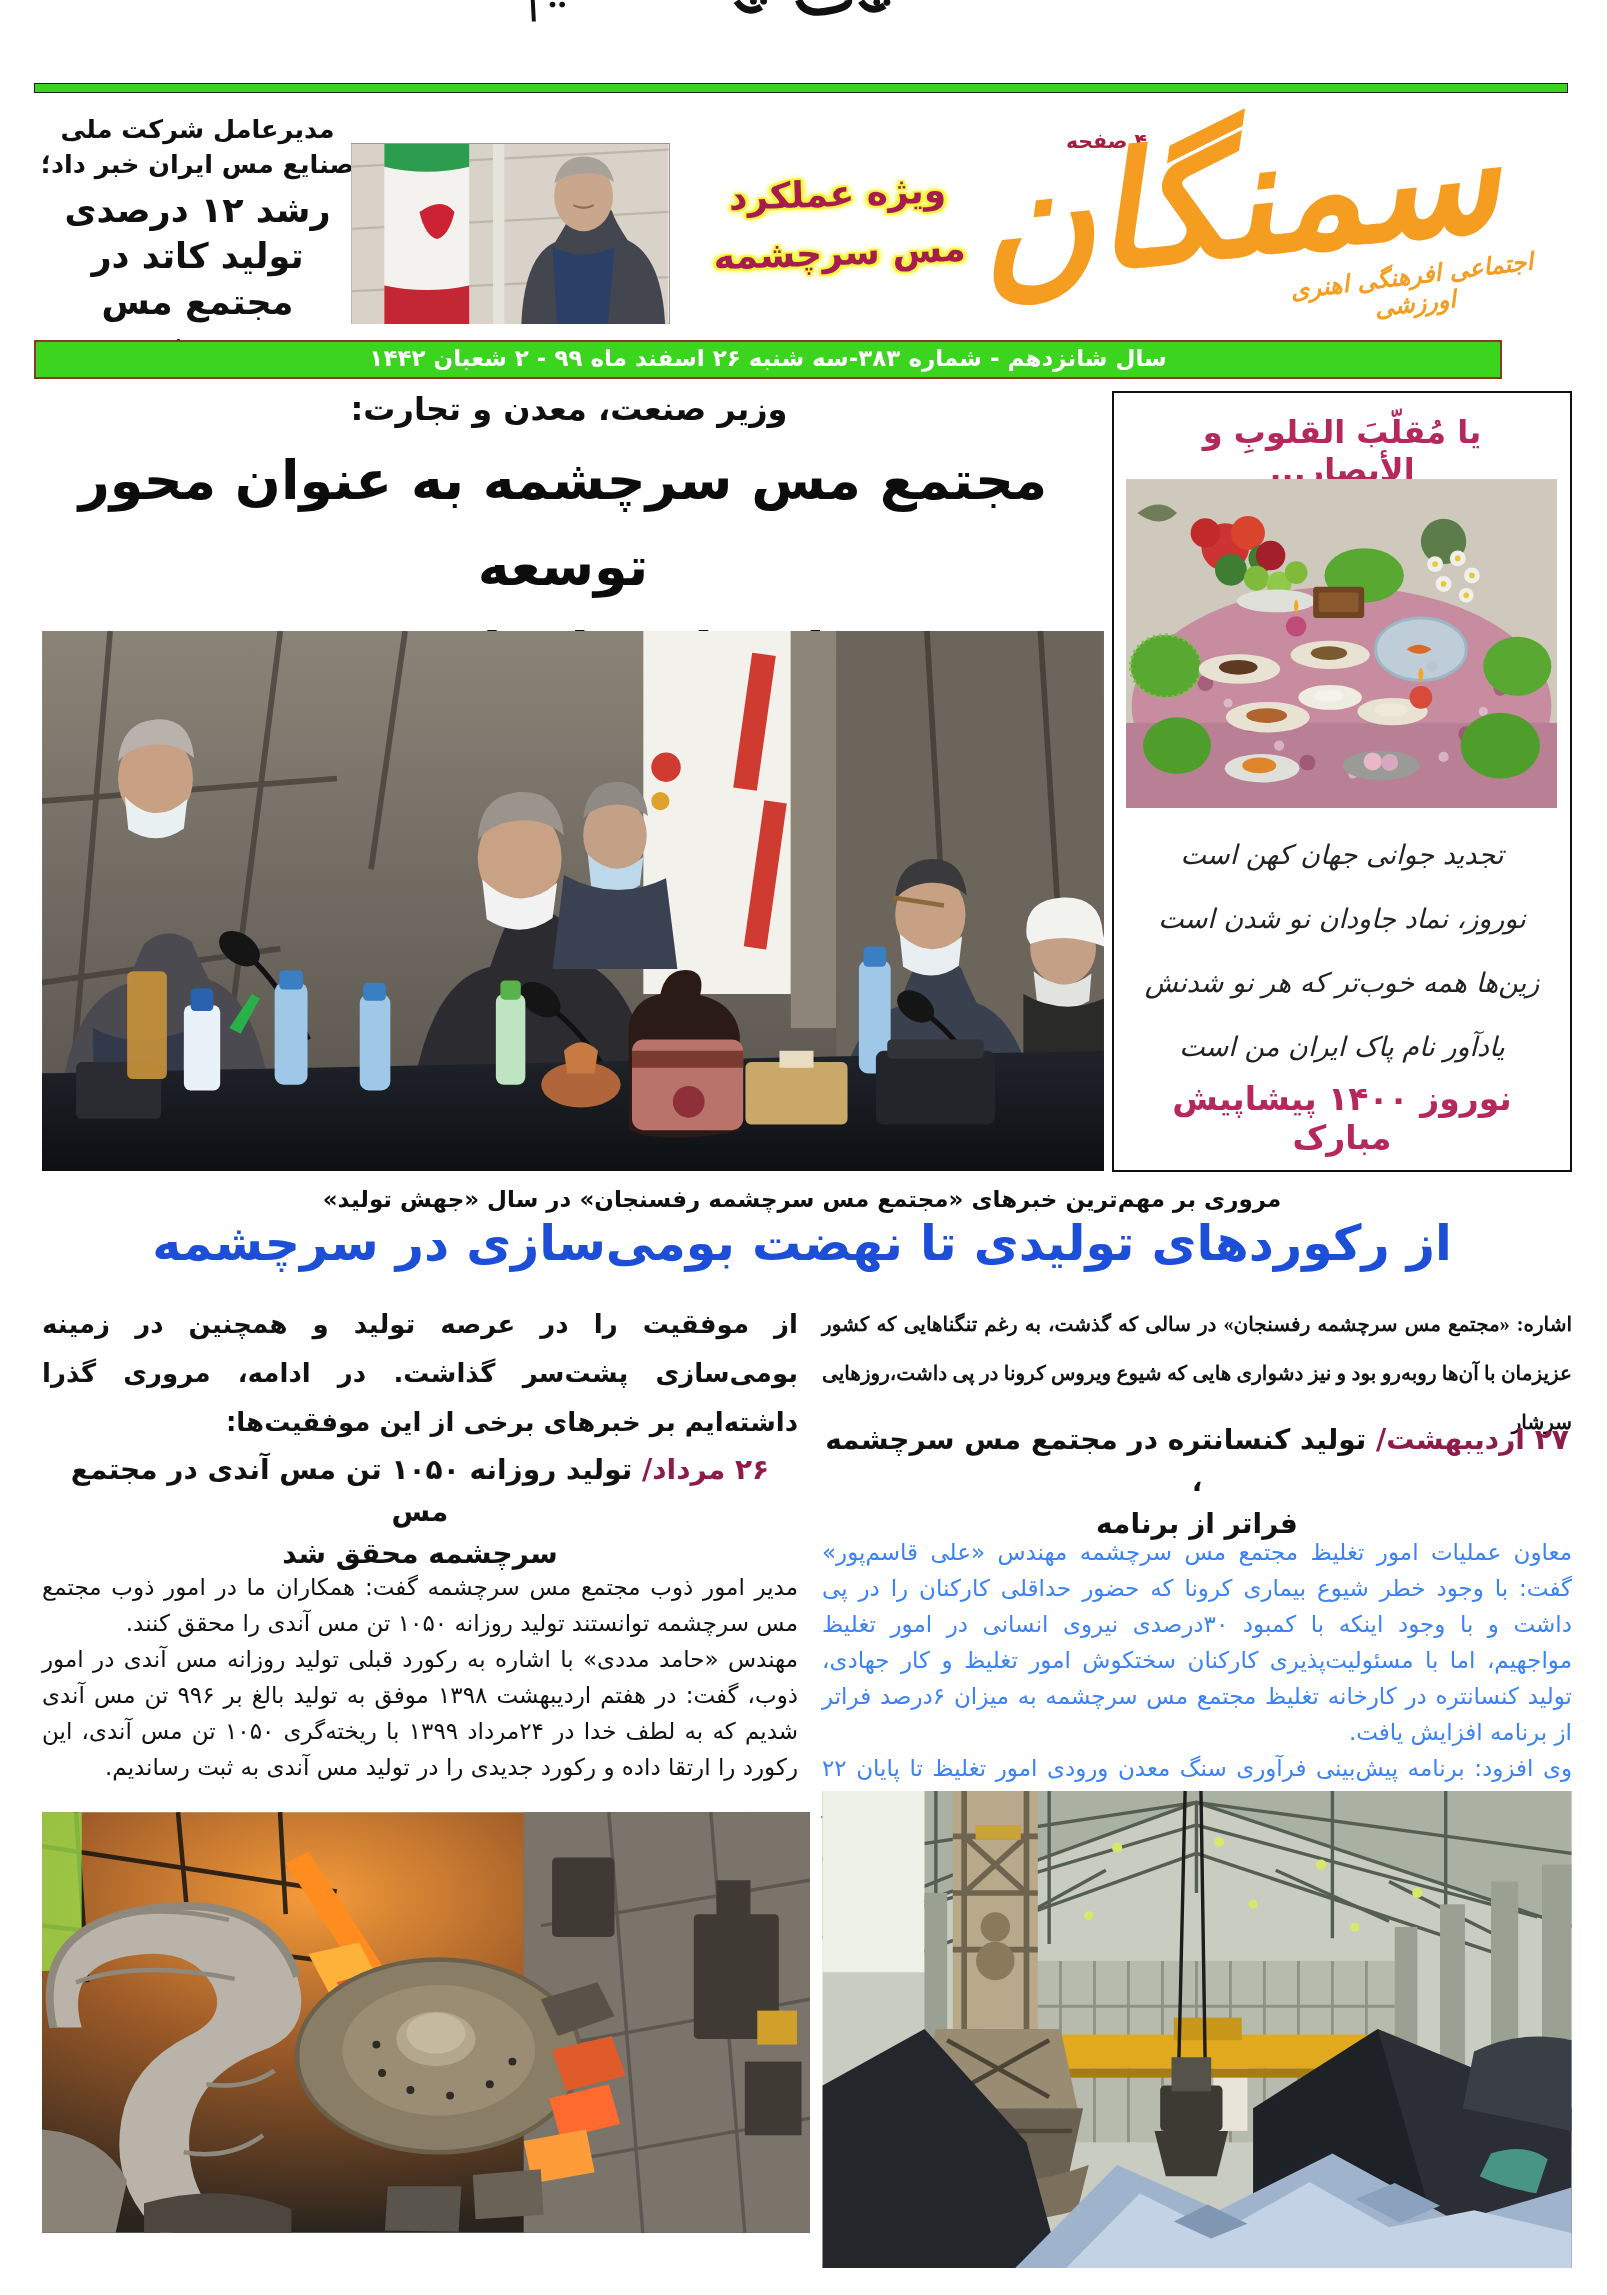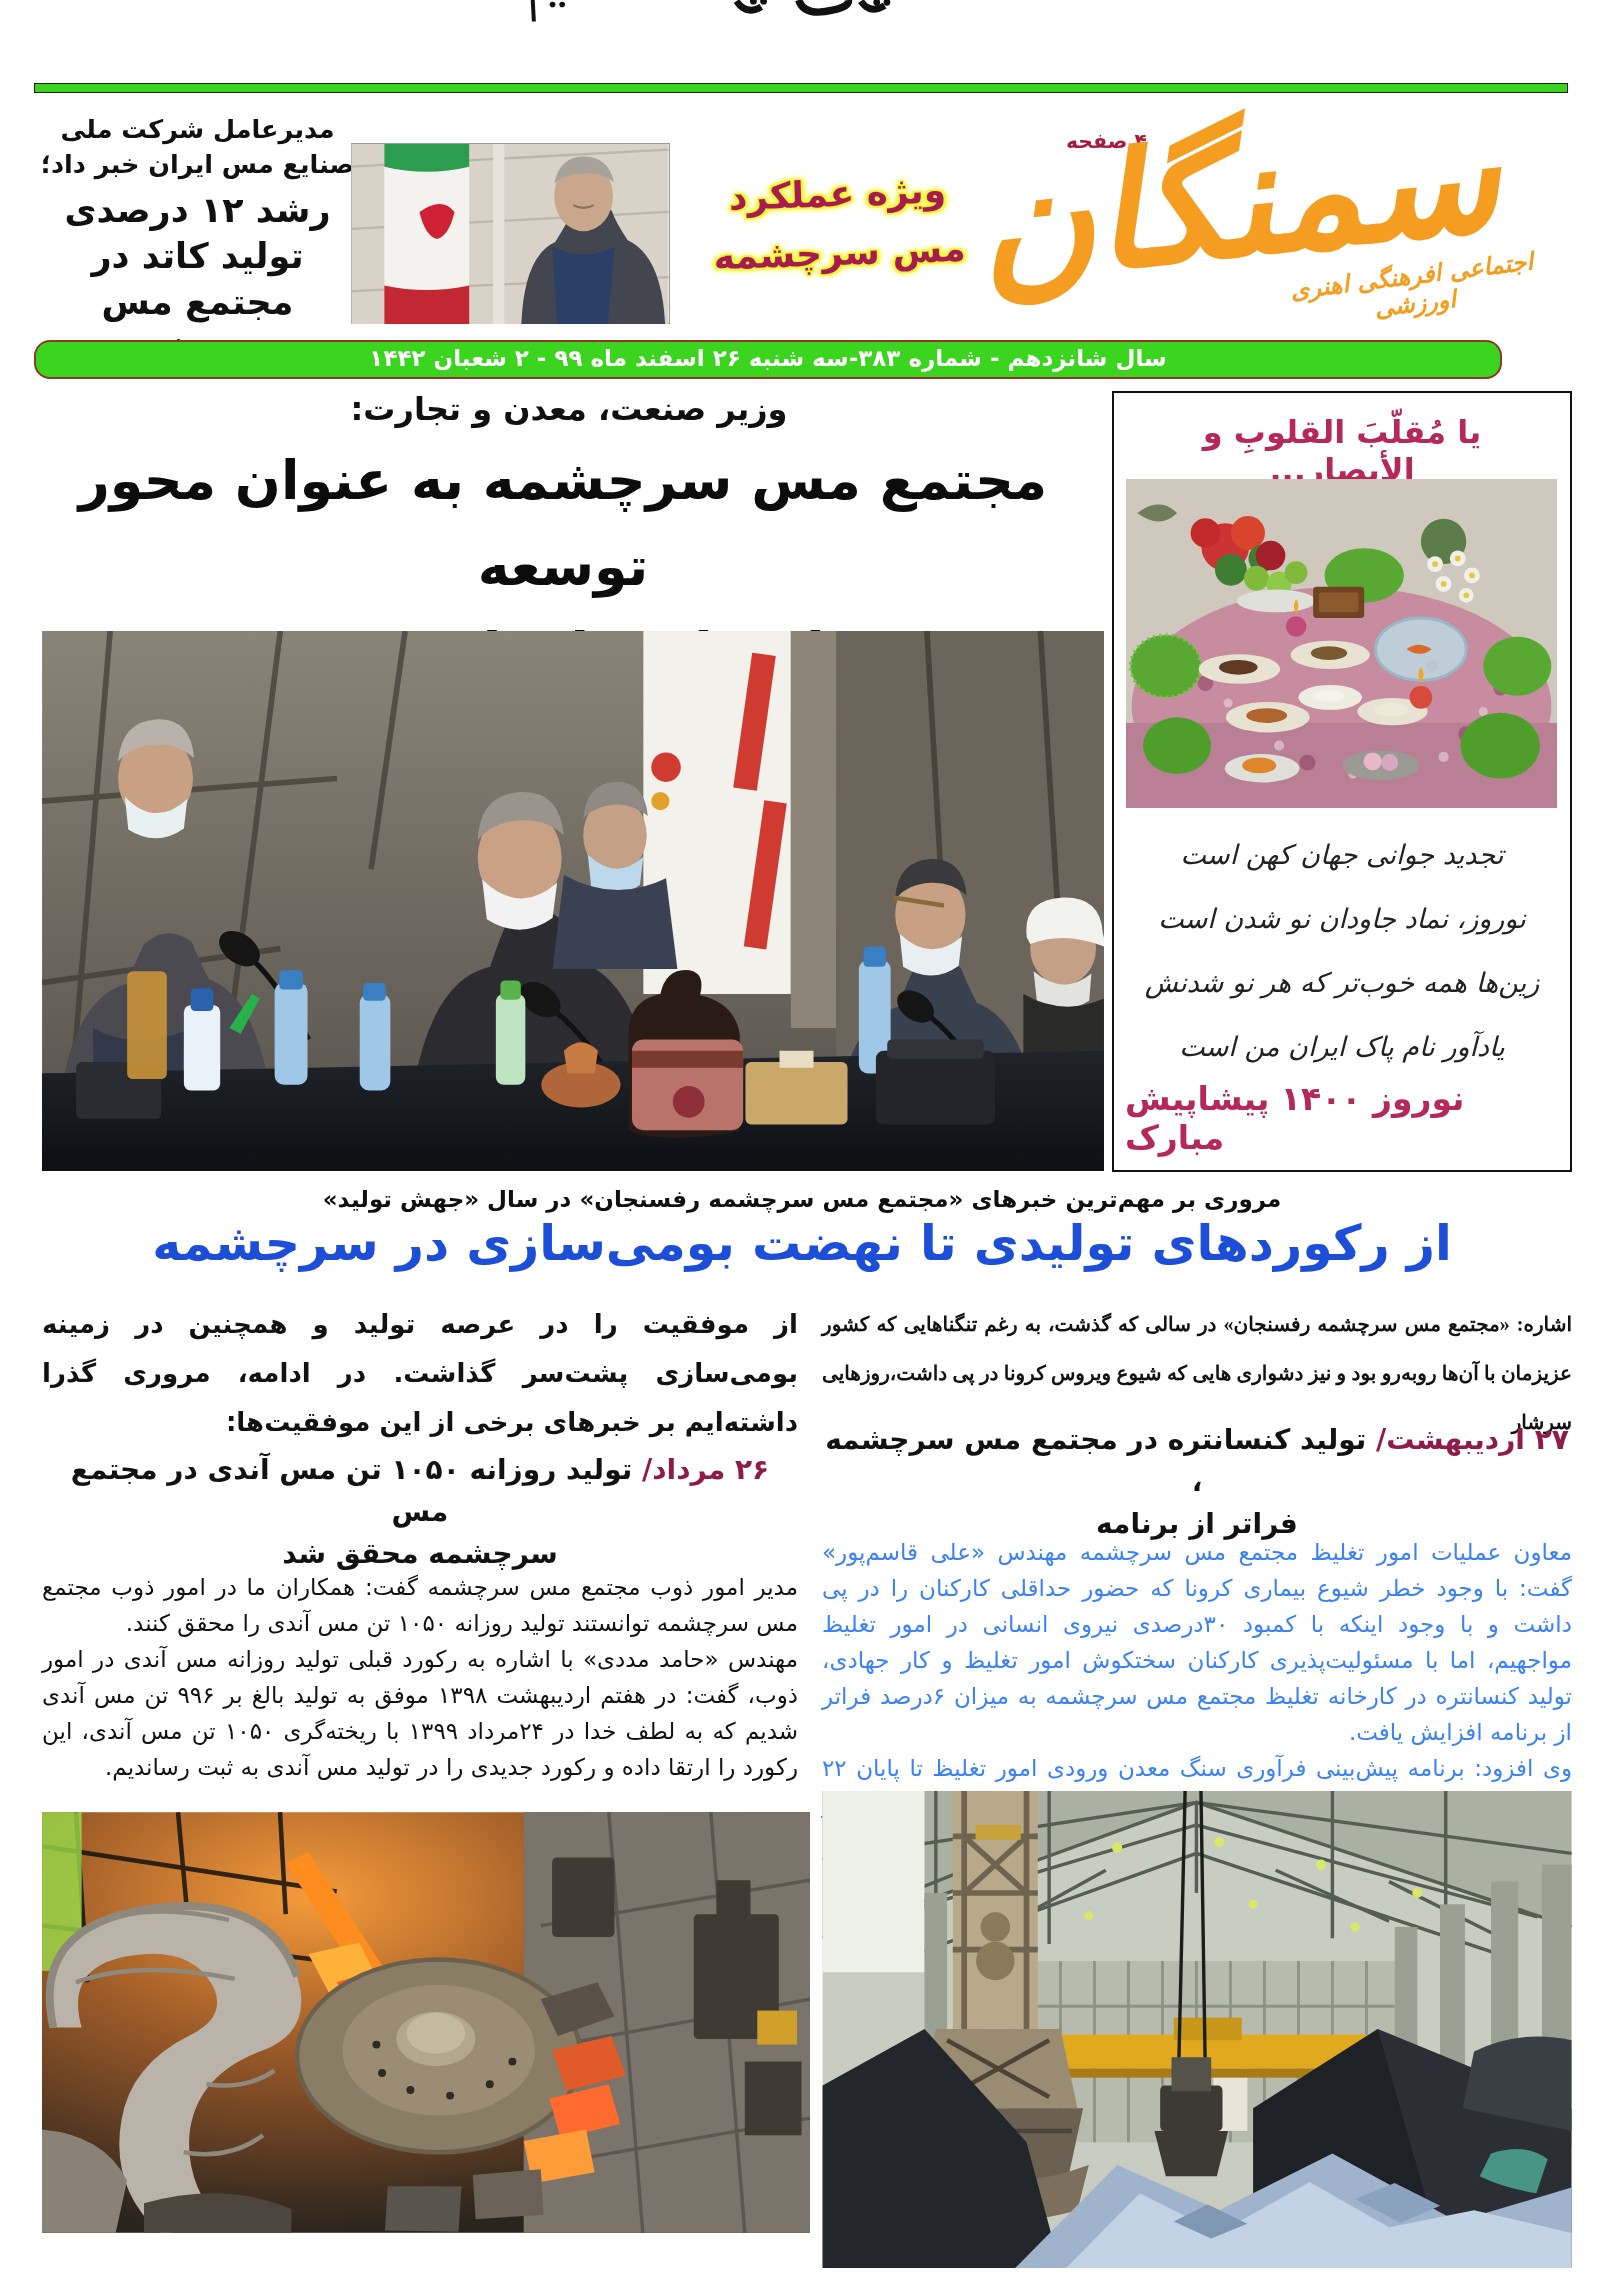--- a/index.html
+++ b/index.html
@@ -15,31 +15,31 @@
   .portrait{left:352px;top:143px;width:319px;height:181px;border:0.6px solid #999;box-sizing:border-box;}
   .badge{left:695px;top:164px;width:289px;text-align:center;transform:rotate(-2deg);
          color:#a61c4f;font-weight:bold;font-size:36px;line-height:59px;
          text-shadow:0 0 8px #f3f63d,0 0 5.7px #f3f63d,1.7px 1.7px 0 #f3f63d,-1.7px 1.7px 0 #f3f63d,1.7px -1.7px 0 #f3f63d,-1.7px -1.7px 0 #f3f63d,3.4px 0 4.5px #f3f63d,-3.4px 0 4.5px #f3f63d;}
   .pages-label{left:1062px;top:129px;width:91px;text-align:center;color:#a61c3c;font-weight:bold;font-size:20.4px;}
   .logo{left:995px;top:77px;width:505px;height:244px;text-align:center;color:#f59d20;
         font-size:158px;font-weight:bold;font-style:italic;transform:rotate(-6deg);line-height:244px;}
   .tagline{left:1270px;top:262px;width:289px;text-align:center;color:#f59d20;
            font-size:24px;font-weight:bold;font-style:italic;transform:rotate(-7deg);}
   .dateline{left:35px;top:340px;width:1468px;height:39px;background:#3bd41f;border:2.3px solid #8c3728;
-            border-radius:16px;box-sizing:border-box;text-align:center;color:#ffffff;font-weight:bold;
+            border-radius:0;box-sizing:border-box;text-align:center;color:#ffffff;font-weight:bold;
             font-size:23px;line-height:33px;}
   
   .lead-kicker{left:34px;top:390px;width:1072px;text-align:center;font-weight:bold;font-size:32px;color:#101010;}
   .lead-headline{left:17px;top:438px;width:1094px;text-align:center;font-weight:bold;font-size:54px;line-height:86px;color:#0c0c0c;}
   
   .nowruz-box{left:1113px;top:391px;width:460px;height:781px;border:2.3px solid #101010;box-sizing:border-box;background:#fff;}
   .nowruz-title{left:1126px;top:413px;width:434px;text-align:center;color:#b5285a;font-weight:bold;font-size:32px;}
   .haftsin{left:1127px;top:479px;width:431px;height:329px;}
   .poem{left:1126px;top:823px;width:434px;text-align:center;color:#222;font-size:27px;font-style:italic;line-height:64px;}
-  .greeting{left:1126px;top:1079px;width:434px;text-align:left;color:#b5285a;font-weight:bold;font-size:33px;}
+  .greeting{left:1126px;top:1079px;width:434px;text-align:center;color:#b5285a;font-weight:bold;font-size:33px;}
   
   .meeting{left:43px;top:631px;width:1062px;height:540px;}
   
   .review-kicker{left:34px;top:1186px;width:1538px;text-align:center;font-weight:bold;font-size:23px;color:#101010;}
   .review-headline{left:34px;top:1215px;width:1538px;text-align:center;font-weight:bold;font-size:49px;color:#1d4ed8;}
   .col{box-sizing:border-box;text-align:justify;}
   .col-right-intro{left:823px;top:1300px;width:750px;font-weight:bold;font-size:20px;line-height:49px;color:#121212;font-family:Liberation Serif, serif;}
   .col-left-intro{left:43px;top:1300px;width:756px;font-weight:bold;font-size:26px;line-height:49px;color:#121212;}
   .subhead{text-align:center;font-weight:bold;font-size:28px;line-height:42px;color:#121212;}
   .subhead .date{color:#8e1c4a;}

